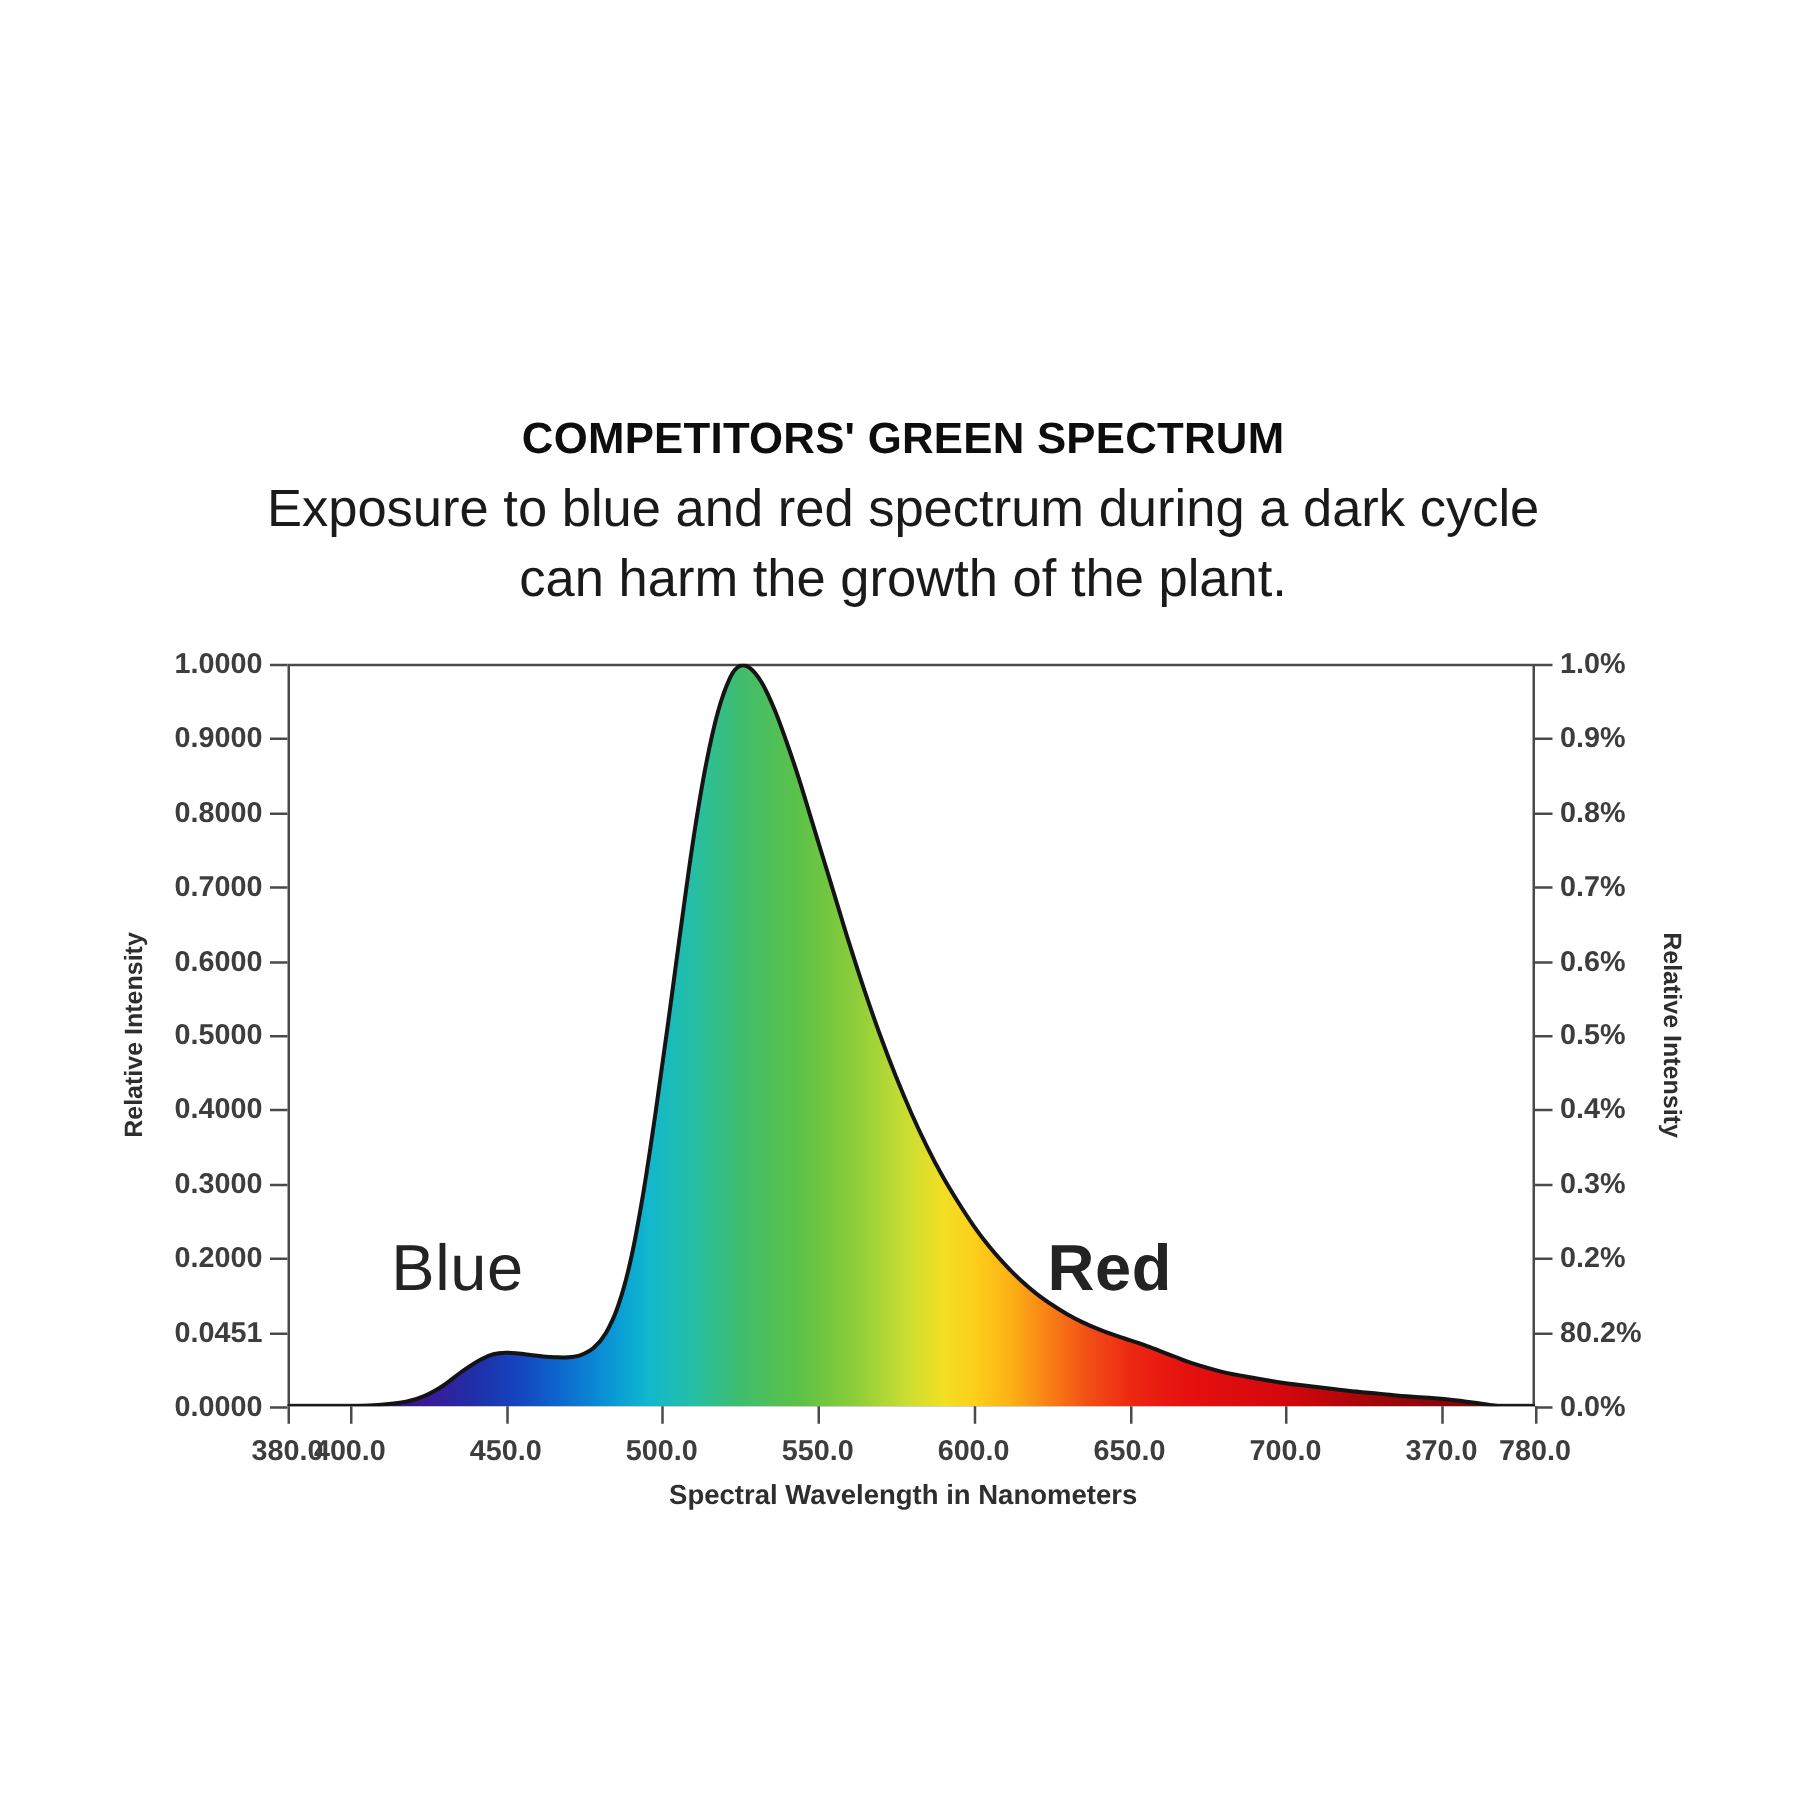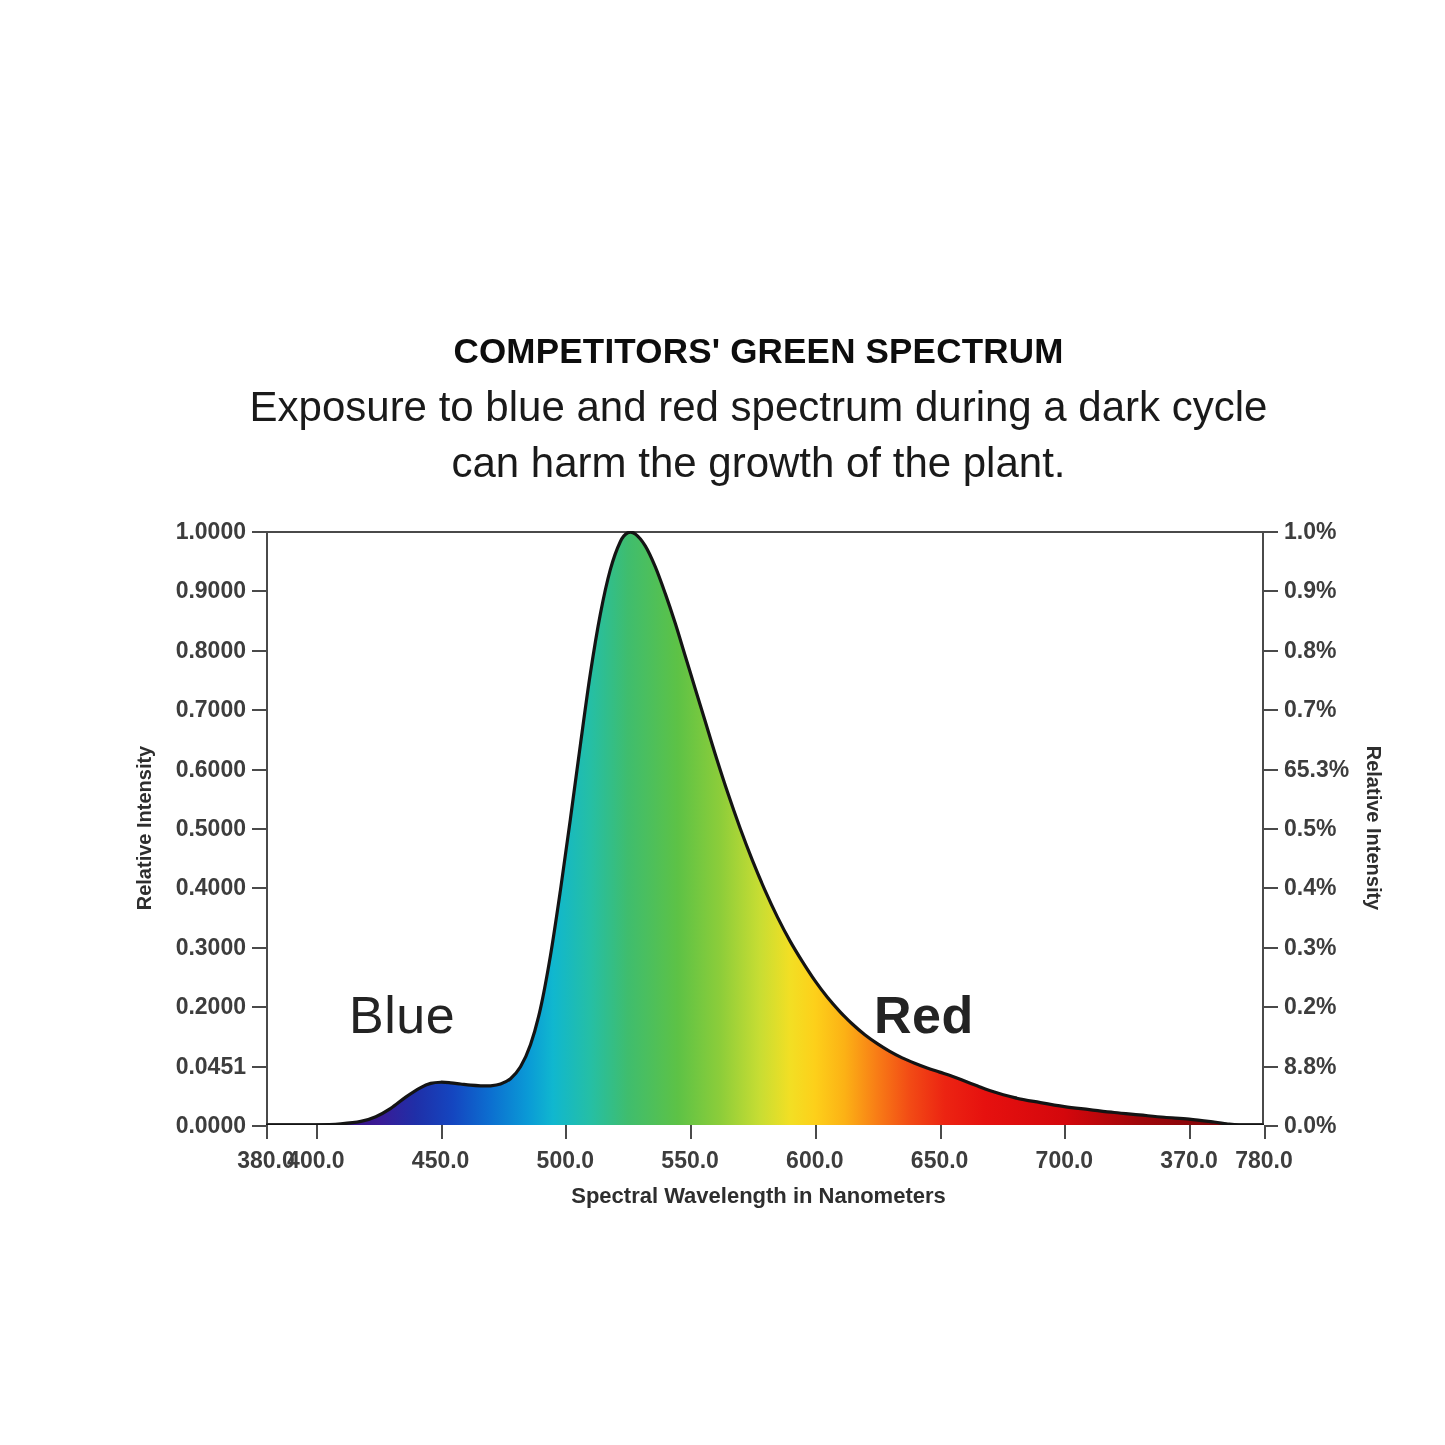--- a/index.html
+++ b/index.html
@@ -11,21 +11,20 @@
     width: 1445px;
     height: 1445px;
     font-family: "Liberation Sans", sans-serif;
     overflow: hidden;
   }
   #page {
     position: relative;
     width: 1203px;
     height: 1445px;
     background: #ffffff;
-    margin-left: 36px;
   }
 
   
   #title-block {
     position: absolute;
     left: 0;
     top: 330px;
     width: 1445px;
     text-align: center;
   }
@@ -233,31 +232,31 @@
         <div class="ylabel-left" style="top: 118.8px;">0.8000</div>
         <div class="ytick-left" style="top: 59.4px;"></div>
         <div class="ylabel-left" style="top: 59.4px;">0.9000</div>
         <div class="ytick-left" style="top: 0px;"></div>
         <div class="ylabel-left" style="top: 0px;">1.0000</div>
       </div>
     <div id="y-ticks-right">
         <div class="ytick-right" style="top: 594px;"></div>
         <div class="ylabel-right" style="top: 594px;">0.0%</div>
         <div class="ytick-right" style="top: 534.6px;"></div>
-        <div class="ylabel-right" style="top: 534.6px;">8.8%</div>
+        <div class="ylabel-right" style="top: 534.6px;">80.2%</div>
         <div class="ytick-right" style="top: 475.2px;"></div>
         <div class="ylabel-right" style="top: 475.2px;">0.2%</div>
         <div class="ytick-right" style="top: 415.8px;"></div>
         <div class="ylabel-right" style="top: 415.8px;">0.3%</div>
         <div class="ytick-right" style="top: 356.4px;"></div>
         <div class="ylabel-right" style="top: 356.4px;">0.4%</div>
         <div class="ytick-right" style="top: 297px;"></div>
         <div class="ylabel-right" style="top: 297px;">0.5%</div>
         <div class="ytick-right" style="top: 237.6px;"></div>
-        <div class="ylabel-right" style="top: 237.6px;">65.3%</div>
+        <div class="ylabel-right" style="top: 237.6px;">0.6%</div>
         <div class="ytick-right" style="top: 178.2px;"></div>
         <div class="ylabel-right" style="top: 178.2px;">0.7%</div>
         <div class="ytick-right" style="top: 118.8px;"></div>
         <div class="ylabel-right" style="top: 118.8px;">0.8%</div>
         <div class="ytick-right" style="top: 59.4px;"></div>
         <div class="ylabel-right" style="top: 59.4px;">0.9%</div>
         <div class="ytick-right" style="top: 0px;"></div>
         <div class="ylabel-right" style="top: 0px;">1.0%</div>
       </div>
     <div id="x-ticks">

